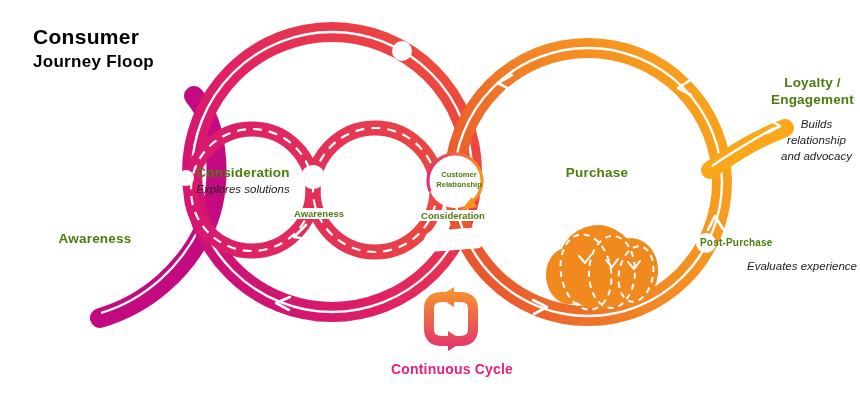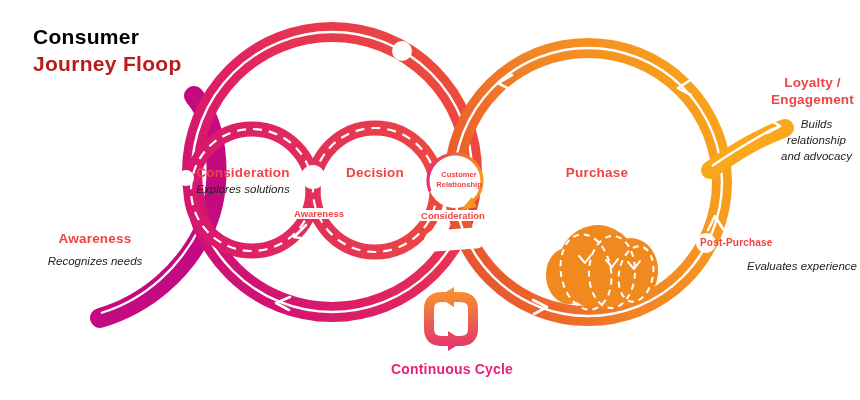--- a/index.html
+++ b/index.html
@@ -1,26 +1,26 @@
 <!DOCTYPE html>
 <html><head>
 <meta charset="utf-8">
 <style>
   html,body{margin:0;padding:0;background:#ffffff;}
   #stage{
     position:relative;width:860px;height:400px;background:#ffffff;overflow:hidden;
     font-family:"Liberation Sans",sans-serif;
   }
   #art{position:absolute;left:0;top:0;}
-  .txt{position:absolute;color:#ef4444;}
+  .txt{position:absolute;color:#4d7c0f;}
   .lbl{font-weight:bold;font-size:13.5px;text-align:center;letter-spacing:.2px;}
   .sub{font-style:italic;font-size:11.5px;text-align:center;color:#222;}
   .small-lbl{font-weight:bold;font-size:9.5px;text-align:center;background:#fff;border-radius:3px;padding:0 2px;}
   .title-line1{font-weight:bold;font-size:21px;color:#000000;letter-spacing:.3px;}
-  .title-line2{font-weight:bold;font-size:21px;color:#b91c1c;letter-spacing:.3px;}
+  .title-line2{font-weight:bold;font-size:17px;color:#000000;letter-spacing:.3px;}
   .cr-text{font-weight:bold;font-size:7.6px;line-height:9.5px;text-align:center;}
   .cycle-lbl{font-weight:bold;font-size:14px;color:#E8217A;text-align:center;letter-spacing:.2px;}
   .left-align{text-align:left;}
 </style>
 </head>
 <body>
 
 <div id="stage">
 
   <svg id="art" width="860" height="400" viewBox="0 0 860 400">
@@ -117,26 +117,24 @@
       <path d="M 446 341 H 460 Q 473 341 473 329 V 309 Q 473 297 460 297 H 456"></path>
       <polygon points="448,331 464,341 448,351" fill="url(#gradCycle)" stroke="none"></polygon>
       <polygon points="454,307 438,297 454,287" fill="url(#gradCycle)" stroke="none"></polygon>
     </g>
   </svg>
 
   <div class="txt title-line1" style="left:33px;top:25px;">Consumer</div>
   <div class="txt title-line2" style="left:33px;top:52px;">Journey Floop</div>
 
   <div class="txt lbl" style="left:25px;top:231px;width:140px;">Awareness</div>
-  <div class="txt sub" style="left:25px;top:255px;width:140px;">Recognizes needs</div>
 
   <div class="txt lbl" style="left:173px;top:165px;width:140px;">Consideration</div>
   <div class="txt sub" style="left:173px;top:183px;width:140px;">Explores solutions</div>
 
-  <div class="txt lbl" style="left:305px;top:165px;width:140px;">Decision</div>
 
   <div class="txt lbl" style="left:527px;top:165px;width:140px;">Purchase</div>
 
   <div class="txt lbl left-align" style="left:700px;top:237px;font-size:10px;">Post-Purchase</div>
   <div class="txt sub left-align" style="left:707px;top:260px;margin-left:40px;">Evaluates experience</div>
 
   <div class="txt lbl" style="left:765px;top:74px;width:95px;line-height:17px;">
     <div>Loyalty /</div>
     <div>Engagement</div>
   </div>

